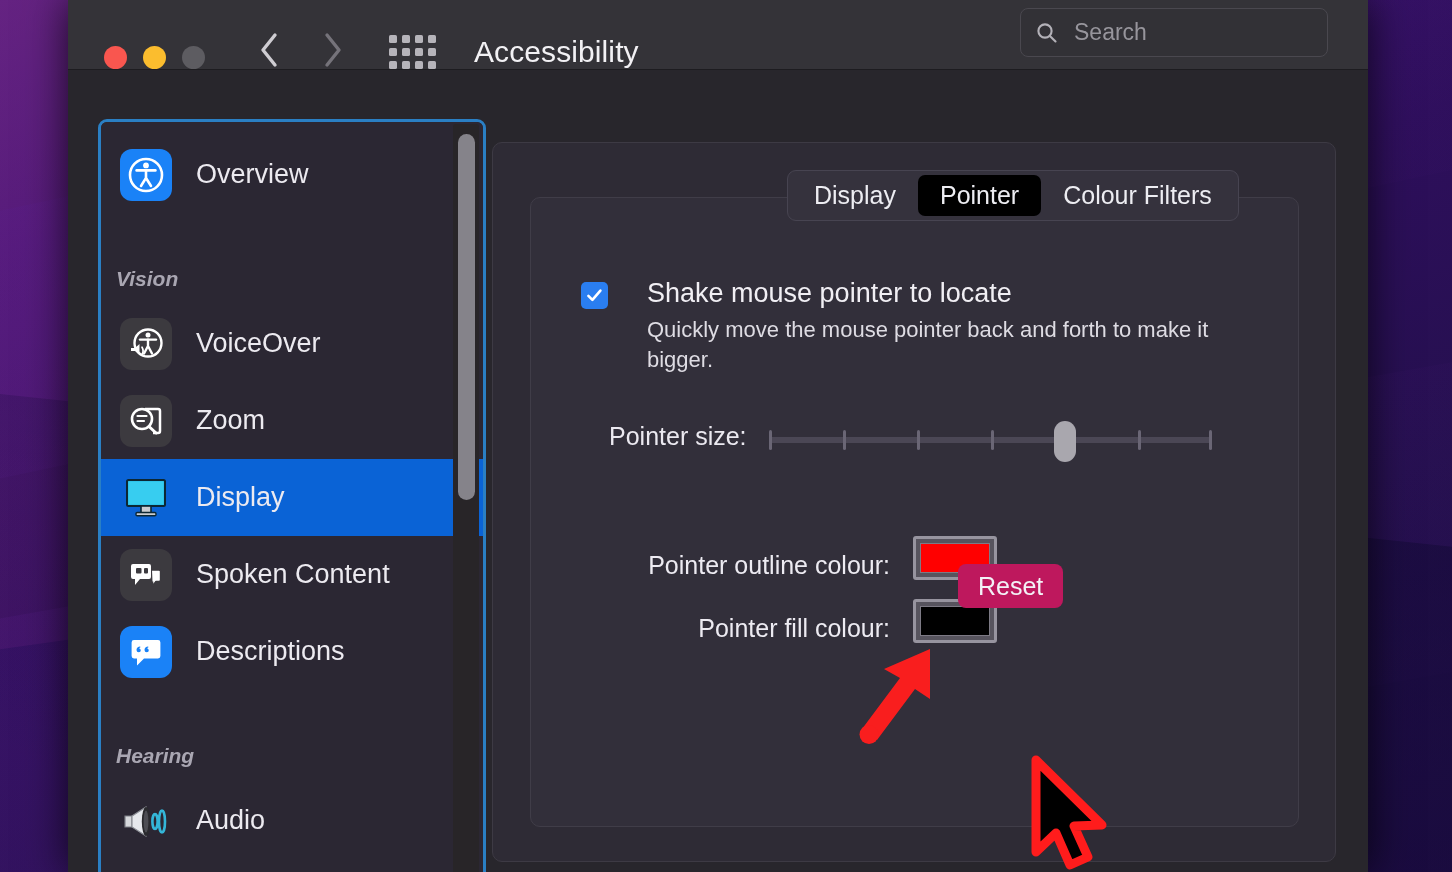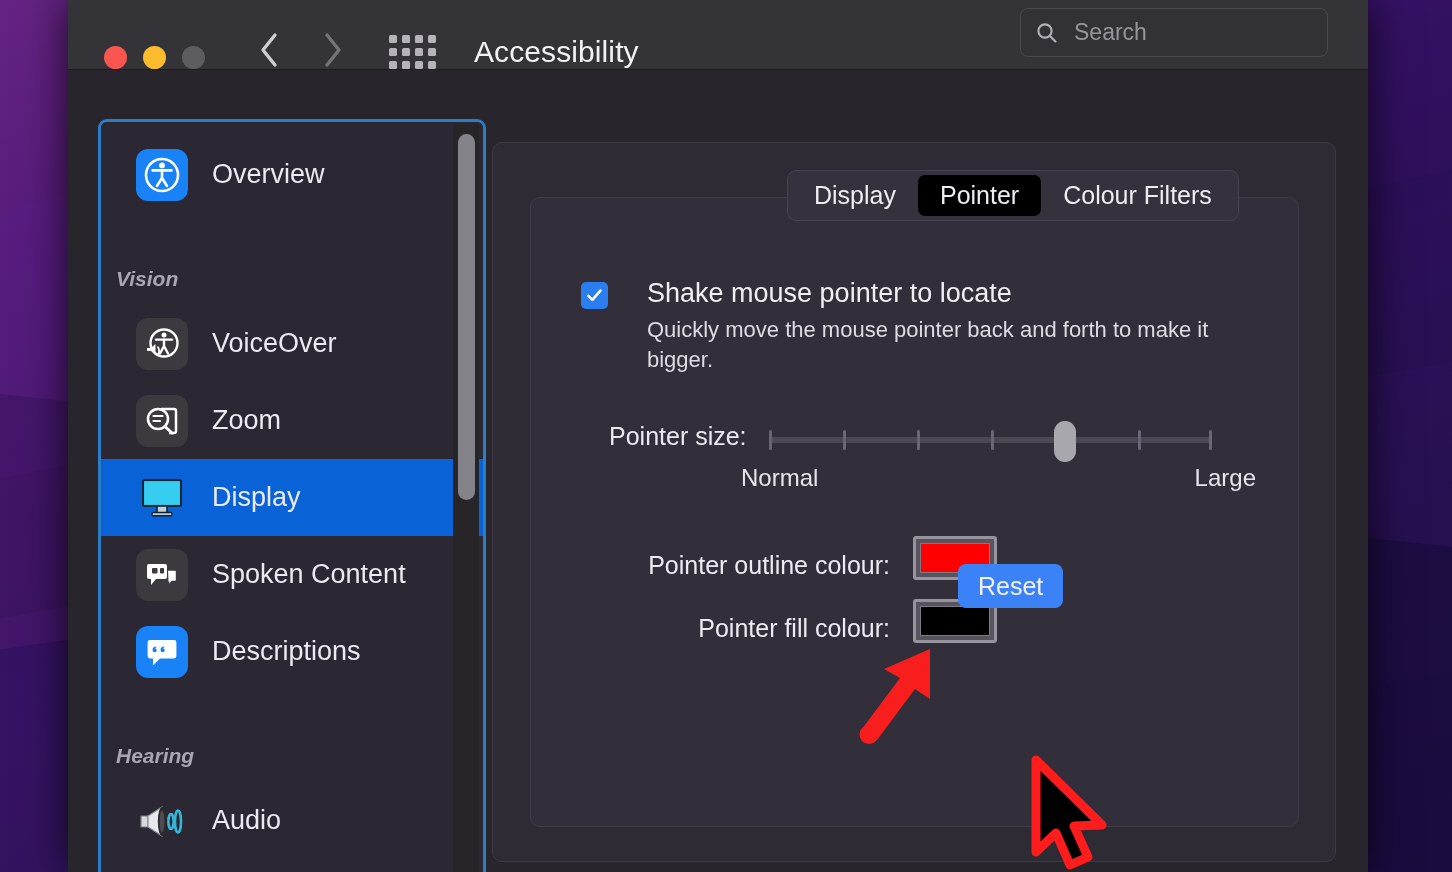--- a/index.html
+++ b/index.html
@@ -167,21 +167,21 @@
   #sidebar {
     position: absolute;
     inset: 0;
     background: #2b2733;
     overflow: hidden;
   }
   .side-item {
     display: flex;
     align-items: center;
     height: 77px;
-    padding-left: 35px;
+    padding-left: 19px;
     box-sizing: border-box;
     color: #eceaf0;
     font-size: 27px;
   }
   .side-item.selected { background: #0a63d6; }
   .side-ico {
     width: 52px; height: 52px;
     flex: none;
     border-radius: 12px;
     margin-right: 24px;
@@ -403,21 +403,21 @@
     height: 100%;
     border: 1px solid #7d7a85;
     box-sizing: border-box;
   }
   #reset-btn {
     position: absolute;
     left: 427px;
     top: 366px;
     height: 44px;
     padding: 16px 20px;
-    background: #3b82f6;
+    background: #be185d;
     border: none;
     border-radius: 8px;
     color: #f3f1f6;
     font-family: inherit;
     font-size: 25px;
     display: flex;
     align-items: center;
   }
 
   
@@ -636,24 +636,20 @@
             <div id="slider-rail"></div>
             <div class="tick" style="left:0%;"></div>
             <div class="tick" style="left:16.6%;"></div>
             <div class="tick" style="left:33.3%;"></div>
             <div class="tick" style="left:50%;"></div>
             <div class="tick" style="left:66.6%;"></div>
             <div class="tick" style="left:83.3%;"></div>
             <div class="tick" style="left:calc(100% - 3px);"></div>
             <div id="slider-thumb" style="left:66.8%;"></div>
           </div>
-          <div id="slider-ends">
-            <span>Normal</span>
-            <span>Large</span>
-          </div>
         </div>
 
         <div class="colour-row" id="outline-row">
           <div class="colour-label">Pointer outline colour:</div>
           <div class="colour-well">
             <div class="colour-swatch" id="outline-swatch" style="background: rgb(255, 0, 0);"></div>
           </div>
         </div>
 
         <div class="colour-row" id="fill-row">

